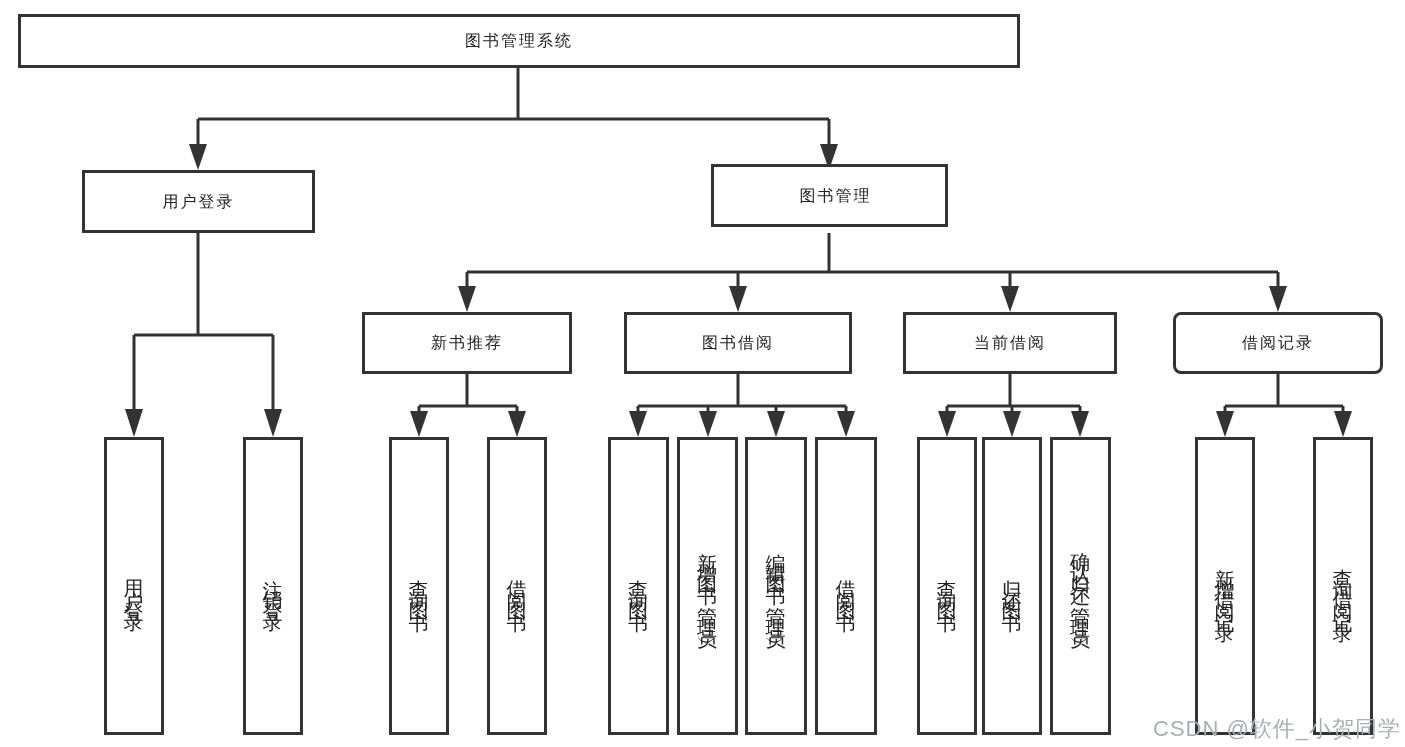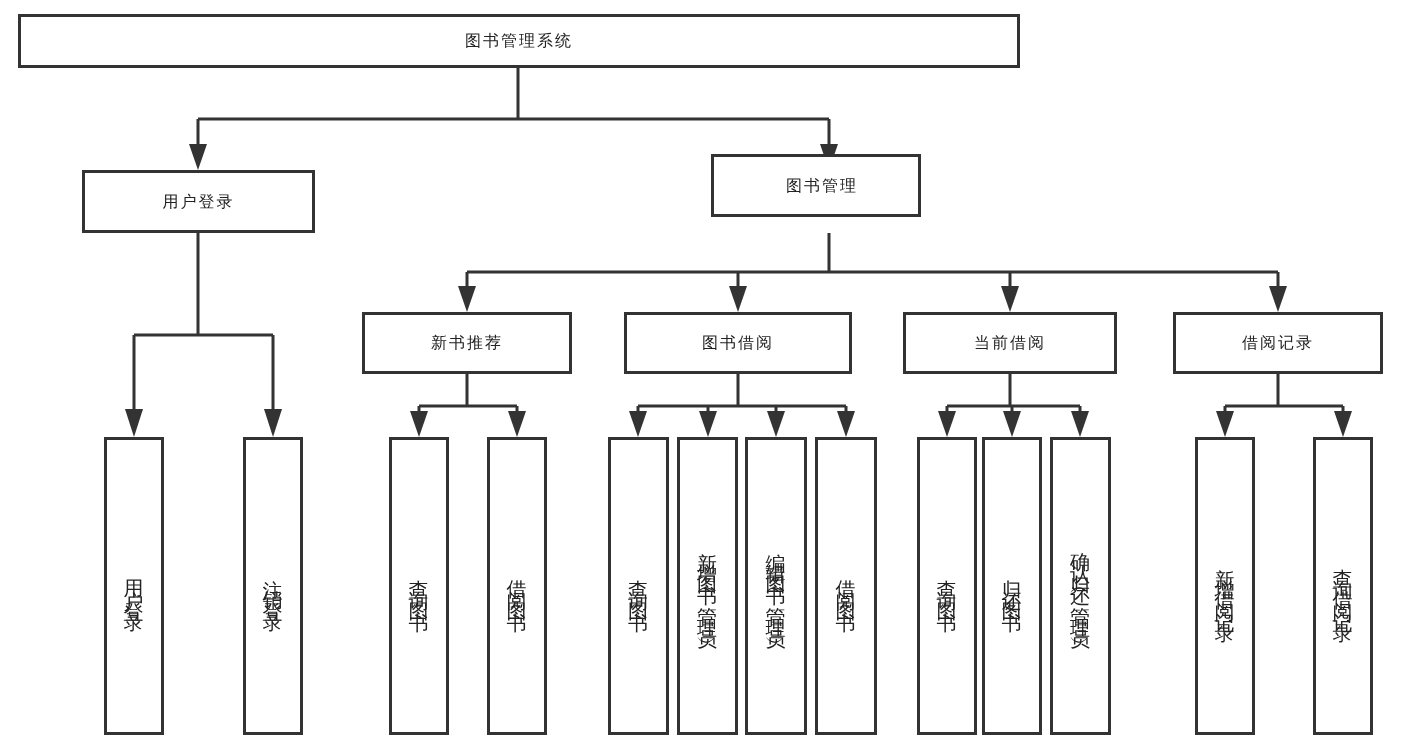--- a/index.html
+++ b/index.html
@@ -87,34 +87,34 @@
     </g>
   </svg>
 
   <div class="node" style="left:18px; top:14px; width:1002px; height:54px;">
     <span class="hlabel">图书管理系统</span>
   </div>
 
   <div class="node" style="left:82px; top:170px; width:233px; height:63px;">
     <span class="hlabel">用户登录</span>
   </div>
-  <div class="node" style="left:711px; top:154px; width:210px; height:63px;padding-left:12px;">
+  <div class="node" style="left:711px; top:164px; width:237px; height:63px;padding-left:12px;">
     <span class="hlabel">图书管理</span>
   </div>
 
   <div class="node" style="left:362px; top:312px; width:210px; height:62px;align-items:center;">
     <span class="hlabel">新书推荐</span>
   </div>
   <div class="node" style="left:624px; top:312px; width:228px; height:62px;">
     <span class="hlabel">图书借阅</span>
   </div>
   <div class="node" style="left:903px; top:312px; width:214px; height:62px;">
     <span class="hlabel">当前借阅</span>
   </div>
-  <div class="node" style="left:1173px; top:312px; width:210px; height:62px;">
+  <div class="node" style="left:1173px; top:312px; width:210px; height:62px;border-radius:8px;">
     <span class="hlabel">借阅记录</span>
   </div>
 
   <div class="node" style="left:104px; top:437px; width:60px; height:298px;">
     <span class="vlabel">用户登录</span>
   </div>
   <div class="node" style="left:243px; top:437px; width:60px; height:298px;">
     <span class="vlabel">注销登录</span>
   </div>
 
@@ -148,14 +148,15 @@
     <span class="vlabel">确认归还（管理员）</span>
   </div>
 
   <div class="node" style="left:1195px; top:437px; width:60px; height:298px;">
     <span class="vlabel">新增借阅记录</span>
   </div>
   <div class="node" style="left:1313px; top:437px; width:60px; height:298px;">
     <span class="vlabel">查询借阅记录</span>
   </div>
 
+  <div class="watermark">CSDN @软件_小贺同学</div>
 
 </div>
 
 </body></html>

